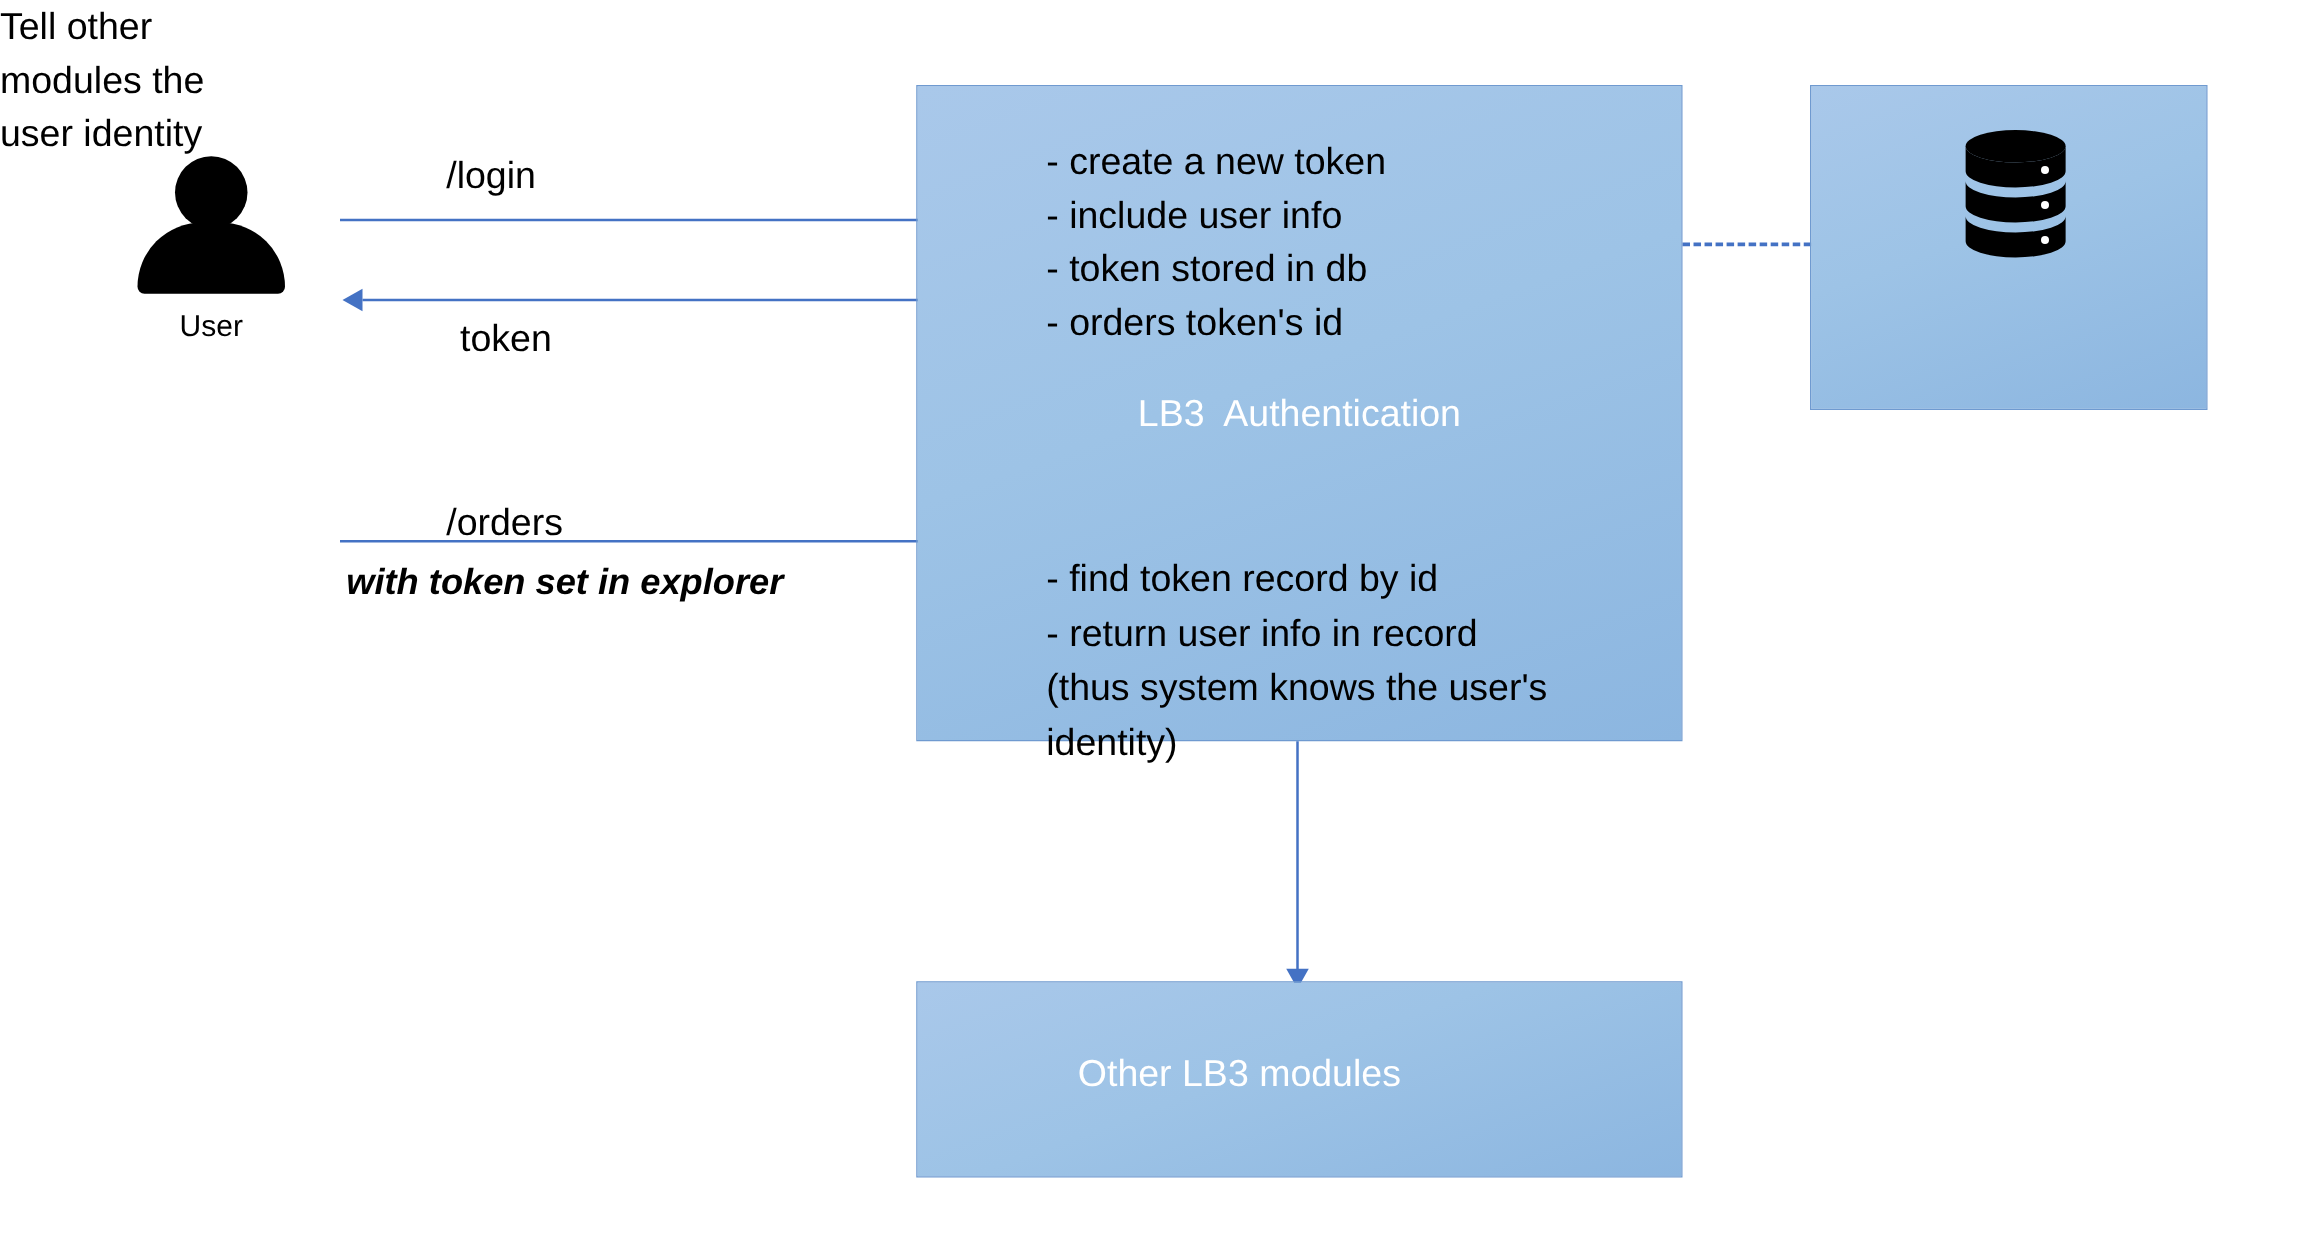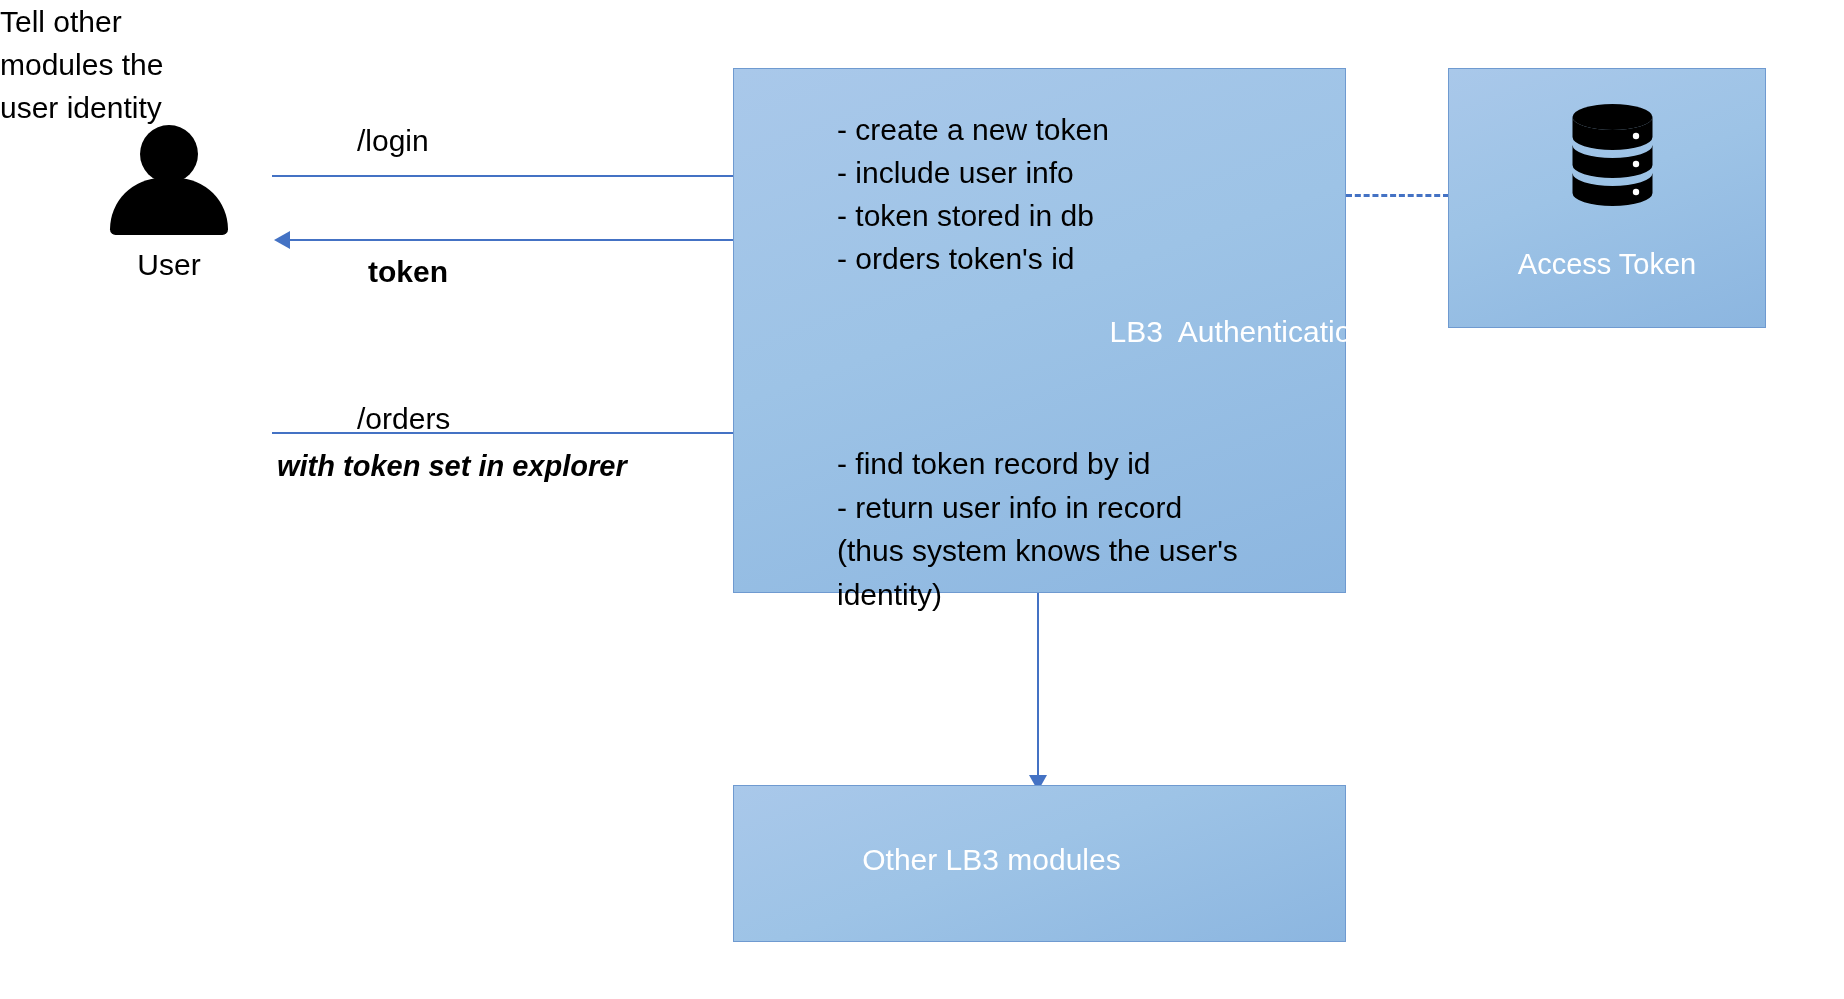--- a/index.html
+++ b/index.html
@@ -46,25 +46,24 @@
   #auth-list-bottom {
     top: 394px;
     line-height: 43.5px;
     margin-top: 48px;
   }
   #auth-title {
     position: absolute;
     left: 733px;
     top: 315px;
     width: 613px;
-    text-align: right;
+    text-align: center;
     color: #ffffff;
     font-size: 30px;
     white-space: pre;
-    padding-left: 22px;
   }
 
   
   #token-box {
     left: 1448px;
     top: 68px;
     width: 318px;
     height: 260px;
   }
   #token-label {
@@ -127,21 +126,21 @@
     background: #000000;
     border-radius: 55px 55px 6px 6px;
   }
   #user-label {
     position: absolute;
     left: 80px;
     top: 248px;
     width: 178px;
     text-align: center;
     color: #000000;
-    font-size: 30px;
+    font-size: 24px;
   }
 
   
   .conn-line {
     position: absolute;
     background: #4472c4;
   }
   .h-line { height: 2px; }
   .v-line { width: 2px; }
 
@@ -190,21 +189,21 @@
   }
 
   
   .edge-label {
     position: absolute;
     color: #000000;
     font-size: 30px;
     white-space: pre;
   }
   #label-login  { left: 357px; top: 124px; }
-  #label-token  { left: 368px; top: 255px; font-weight: bold; }
+  #label-token  { left: 368px; top: 255px; }
   #label-orders { left: 357px; top: 402px; }
   #label-explorer {
     left: 277px;
     top: 450px;
     font-style: italic;
     font-weight: bold;
     font-size: 29px;
   }
   #label-tell {
     left: 1053px;
@@ -254,21 +253,20 @@
   <div class="blue-box" id="token-box"></div>
   <svg id="db-icon" viewBox="0 0 85 108">
     <ellipse cx="42.5" cy="14" rx="40" ry="13" fill="#000000"></ellipse>
     <path d="M2.5 14 L2.5 34 A40 13 0 0 0 82.5 34 L82.5 14 A40 13 0 0 1 2.5 14 Z" fill="#000000"></path>
     <path d="M2.5 42 L2.5 62 A40 13 0 0 0 82.5 62 L82.5 42 A40 13 0 0 1 2.5 42 Z" fill="#000000"></path>
     <path d="M2.5 70 L2.5 90 A40 13 0 0 0 82.5 90 L82.5 70 A40 13 0 0 1 2.5 70 Z" fill="#000000"></path>
     <circle cx="66" cy="33" r="3.2" fill="#ffffff"></circle>
     <circle cx="66" cy="61" r="3.2" fill="#ffffff"></circle>
     <circle cx="66" cy="89" r="3.2" fill="#ffffff"></circle>
   </svg>
-  <div id="token-label">Access Token</div>
 
   <div class="conn-line v-line" id="line-tell"></div>
   <div class="arrow-down" id="arrow-tell"></div>
   <div id="label-tell">Tell other
 modules the
 user identity</div>
 
   <div class="blue-box" id="modules-box"></div>
   <div id="modules-label">Other LB3 modules</div>
 

